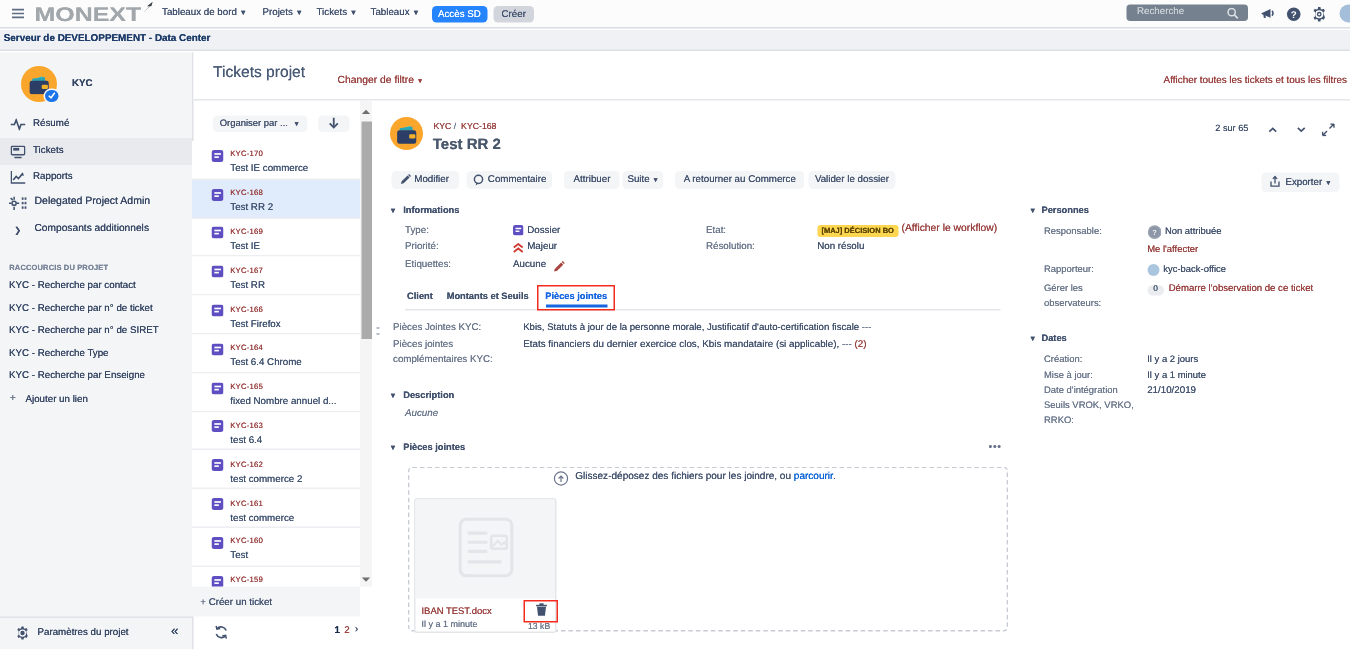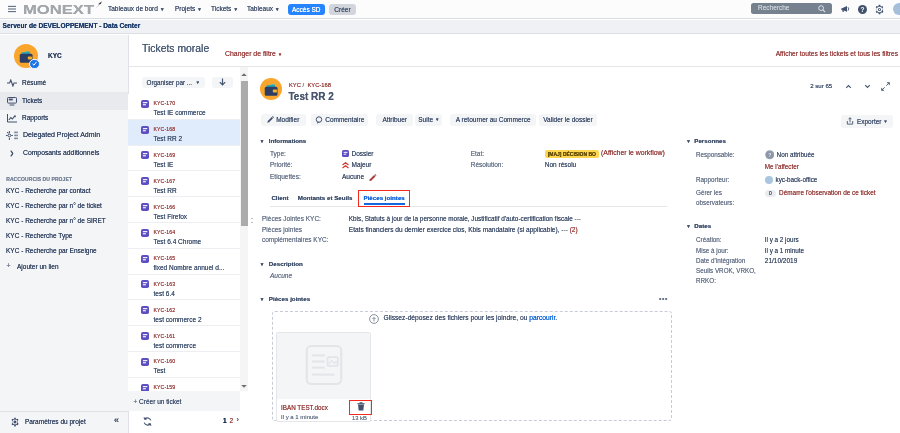--- a/index.html
+++ b/index.html
@@ -108,21 +108,21 @@
 <div class="abs" style="left:6px;top:247.0px;font-size:6.5px;color:#344563;">KYC - Recherche par Enseigne</div>
 <div class="abs" style="left:6.5px;top:262.2px;font-size:7px;color:#6B778C;">+</div>
 <div class="abs" style="left:17px;top:262.5px;font-size:6.5px;color:#344563;">Ajouter un lien</div>
 <div class="abs" style="left:0;top:411px;width:128px;height:22px;background:#F4F5F7;border-top:1px solid #DFE1E6;"></div>
 <svg class="abs" style="left:10px;top:416.5px" width="10" height="10" viewBox="0 0 24 24">
 <path fill="#42526E" d="M10.3 1.5 L13.7 1.5 L14.2 4.2 L16 5.2 L18.6 4.1 L20.3 7.1 L18.2 8.9 L18.2 11 L20.3 16.9 L18.6 19.9 L16 18.8 L14.2 19.8 L13.7 22.5 L10.3 22.5 L9.8 19.8 L8 18.8 L5.4 19.9 L3.7 16.9 L5.8 15.1 L5.8 8.9 L3.7 7.1 L5.4 4.1 L8 5.2 L9.8 4.2 Z M12 6.2 A5.8 5.8 0 1 0 12 17.8 A5.8 5.8 0 1 0 12 6.2 Z M12 8.5 A3.5 3.5 0 1 1 12 15.5 A3.5 3.5 0 1 1 12 8.5 Z"></path>
     </svg>
 <div class="abs" style="left:25px;top:417.5px;font-size:6.5px;color:#344563;">Paramètres du projet</div>
 <div class="abs" style="left:114px;top:415.4px;font-size:9px;color:#344563;">«</div>
 <div class="abs" style="left:129px;top:34.5px;width:771px;height:32px;background:#fff;border-bottom:1px solid #E4E6EA;"></div>
-<div class="abs" style="left:142px;top:43.1px;font-size:10.4px;color:#4A5B76;">Tickets morale</div>
+<div class="abs" style="left:142px;top:43.1px;font-size:10.4px;color:#4A5B76;">Tickets projet</div>
 <div class="abs" style="left:225px;top:49.7px;font-size:6.9px;color:#99413F;">Changer de filtre <span style="font-size:4.5px;position:relative;top:-0.4.5px;">▼</span></div>
 <div class="abs" style="right:2px;top:49.9px;font-size:6.6px;color:#99413F;">Afficher toutes les tickets et tous les filtres</div>
 <div class="btn" style="left:141.5px;top:76.5px;width:63px;height:11px;font-size:6.3px;justify-content:flex-start;padding-left:5px;">Organiser par ...&nbsp;&nbsp;<span style="font-size:4.5px;">▼</span></div>
 <div class="btn" style="left:212px;top:76.5px;width:20.5px;height:11px;">
       <svg width="7" height="8" viewBox="0 0 7 8">
         <path d="M3.5 0.5 L3.5 6.2" stroke="#42526E" stroke-width="1.2" fill="none"></path>
         <path d="M0.8 4.2 L3.5 7 L6.2 4.2" stroke="#42526E" stroke-width="1.2" fill="none"></path>
       </svg>
     </div>
 <div class="abs" style="left:128px;top:94.0px;width:112px;height:25.8px;background:#fff;border-bottom:1px solid #EDEEF2;"></div>

